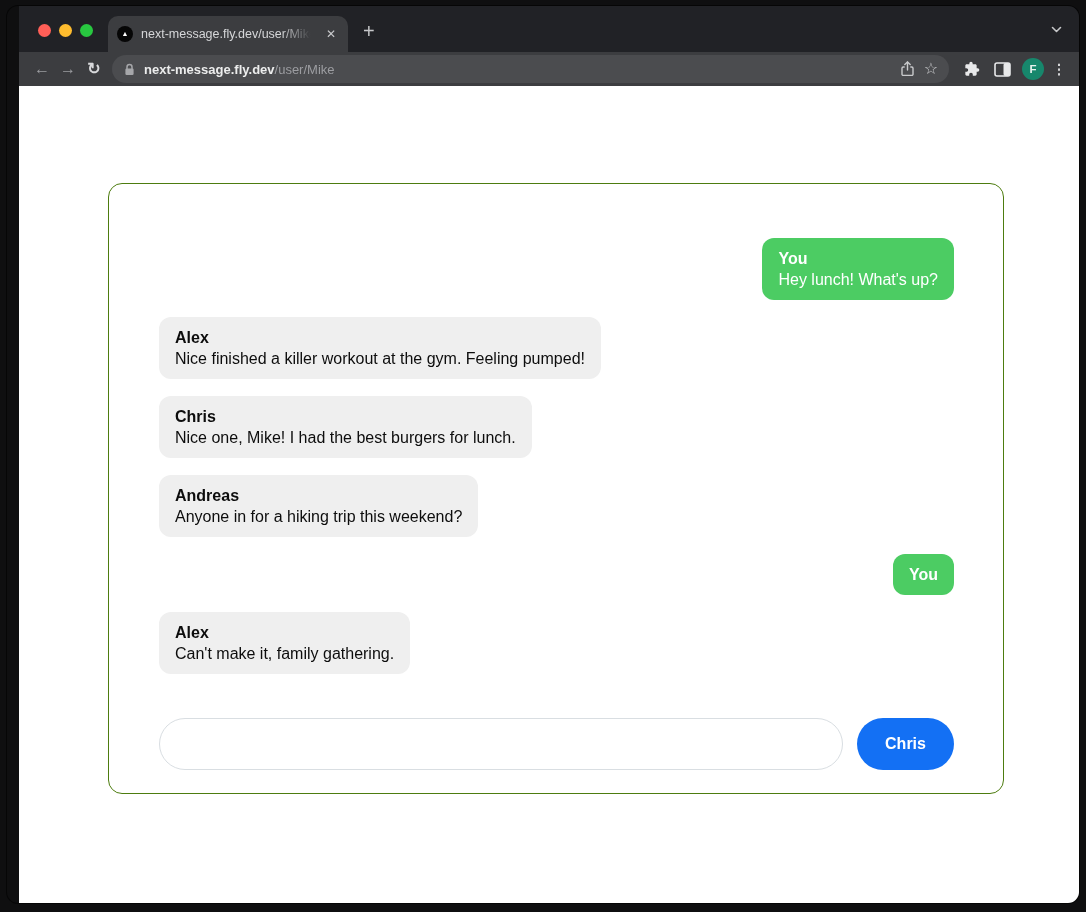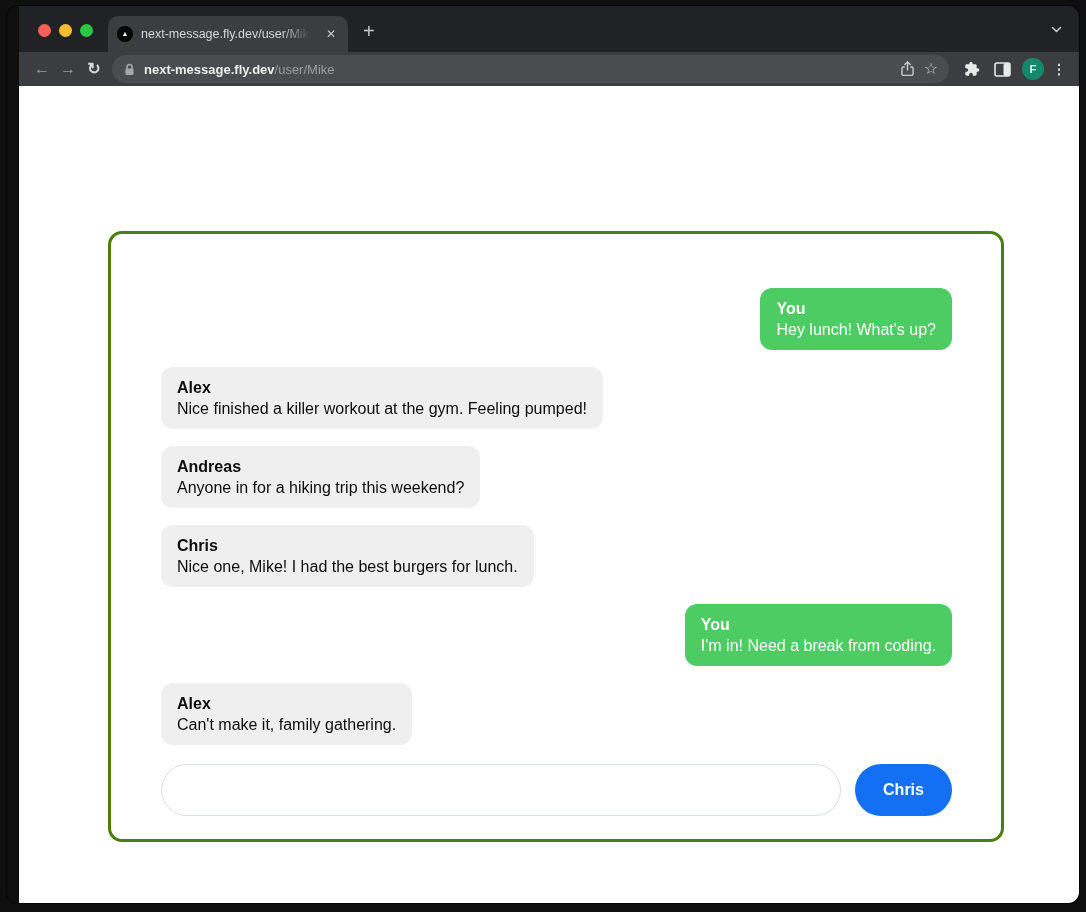--- a/index.html
+++ b/index.html
@@ -78,23 +78,23 @@
     color:#e9f3ef; font-size:11.5px; font-weight:700; line-height:22px; text-align:center;
     margin:0 5px;
   }
   .dots { color:#d4d5d7; font-size:14px; font-weight:700; letter-spacing:0; width:20px; text-align:center; }
 
   
   .page { flex:1; background:#ffffff; position:relative; }
 
   .chat-card {
     position:absolute; left:89px; top:97px; width:896px; height:611px;
-    background:#fff; border:3px solid #4d7c0f; border-radius:14px;
+    background:#fff; border:1px solid #4d7c0f; border-radius:14px;
     padding:54px 49px 23px 50px;
-    display:flex; flex-direction:column;margin-top:48px;
+    display:flex; flex-direction:column;
   }
   .message-list { display:flex; flex-direction:column; gap:17px; }
   .msg-row { display:flex; }
   .msg-row.own { justify-content:flex-end; }
   .bubble {
     max-width:640px; border-radius:12px; padding:10px 16px;
     font-size:16px; line-height:21px;
   }
   .msg-row.own .bubble { background: var(--own-bubble, #4ccc63); color:#ffffff; }
   .msg-row.other .bubble { background: var(--other-bubble, #efefef); color:#0d0d0d; }
@@ -185,31 +185,31 @@
       <span class="sender">You</span><span>Hey lunch! What's up?</span>
     </div>
   </div>
           <div class="msg-row other">
     <div class="bubble">
       <span class="sender">Alex</span><span>Nice finished a killer workout at the gym. Feeling pumped!</span>
     </div>
   </div>
           <div class="msg-row other">
     <div class="bubble">
+      <span class="sender">Chris</span><span>Nice one, Mike! I had the best burgers for lunch.</span>
+    </div>
+  </div>
+          <div class="msg-row other">
+    <div class="bubble">
       <span class="sender">Andreas</span><span>Anyone in for a hiking trip this weekend?</span>
     </div>
   </div>
-          <div class="msg-row other">
-    <div class="bubble">
-      <span class="sender">Chris</span><span>Nice one, Mike! I had the best burgers for lunch.</span>
-    </div>
-  </div>
           <div class="msg-row own">
     <div class="bubble">
-      <span class="sender">You</span><span>I'm in! Need a break from coding.</span>
+      <span class="sender">You</span>
     </div>
   </div>
           <div class="msg-row other">
     <div class="bubble">
       <span class="sender">Alex</span><span>Can't make it, family gathering.</span>
     </div>
   </div>
         </div>
 
       <div class="composer">

